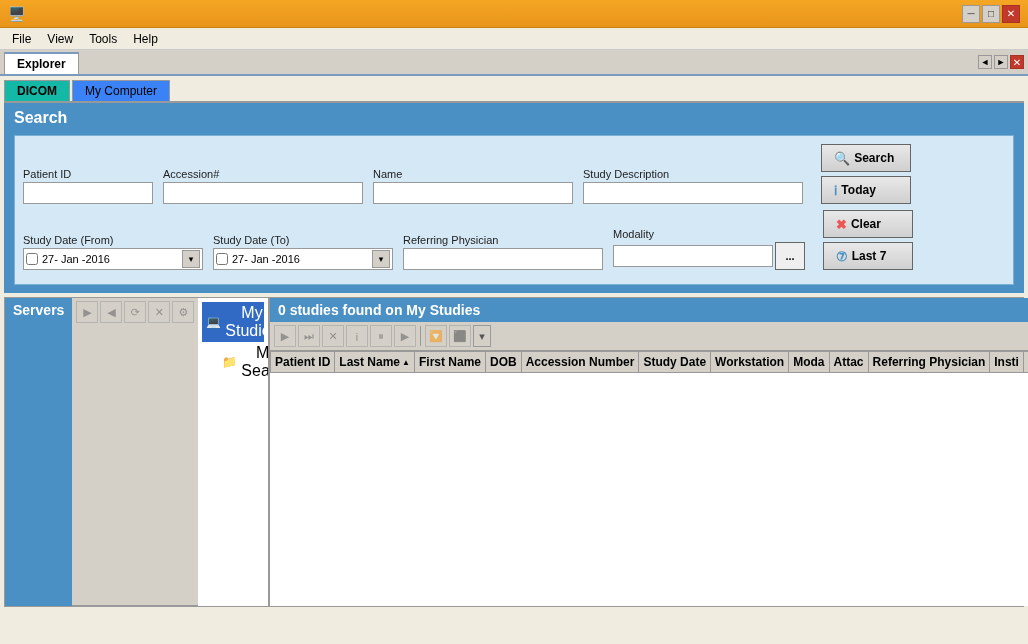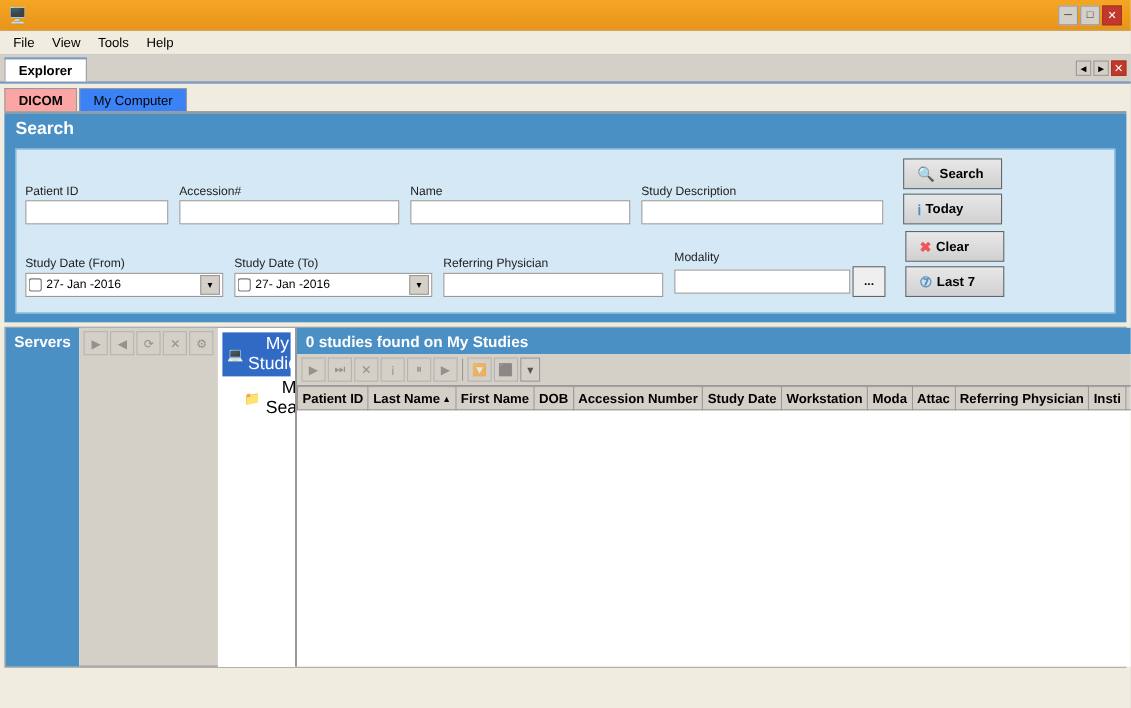--- a/index.html
+++ b/index.html
@@ -99,21 +99,21 @@
     }
     .inner-tab {
       padding: 3px 12px;
       border: 1px solid #999;
       border-bottom: none;
       background: #3b82f6;
       cursor: pointer;
       margin-right: 2px;
     }
     .inner-tab.active {
-      background: #fca5a5;
+      background: #14b8a6;
       font-weight: bold;
     }
 
     
     .search-panel {
       background: #4a90c4;
       margin-top: 0;
       padding: 6px 10px 8px 10px;
     }
     .search-title {

